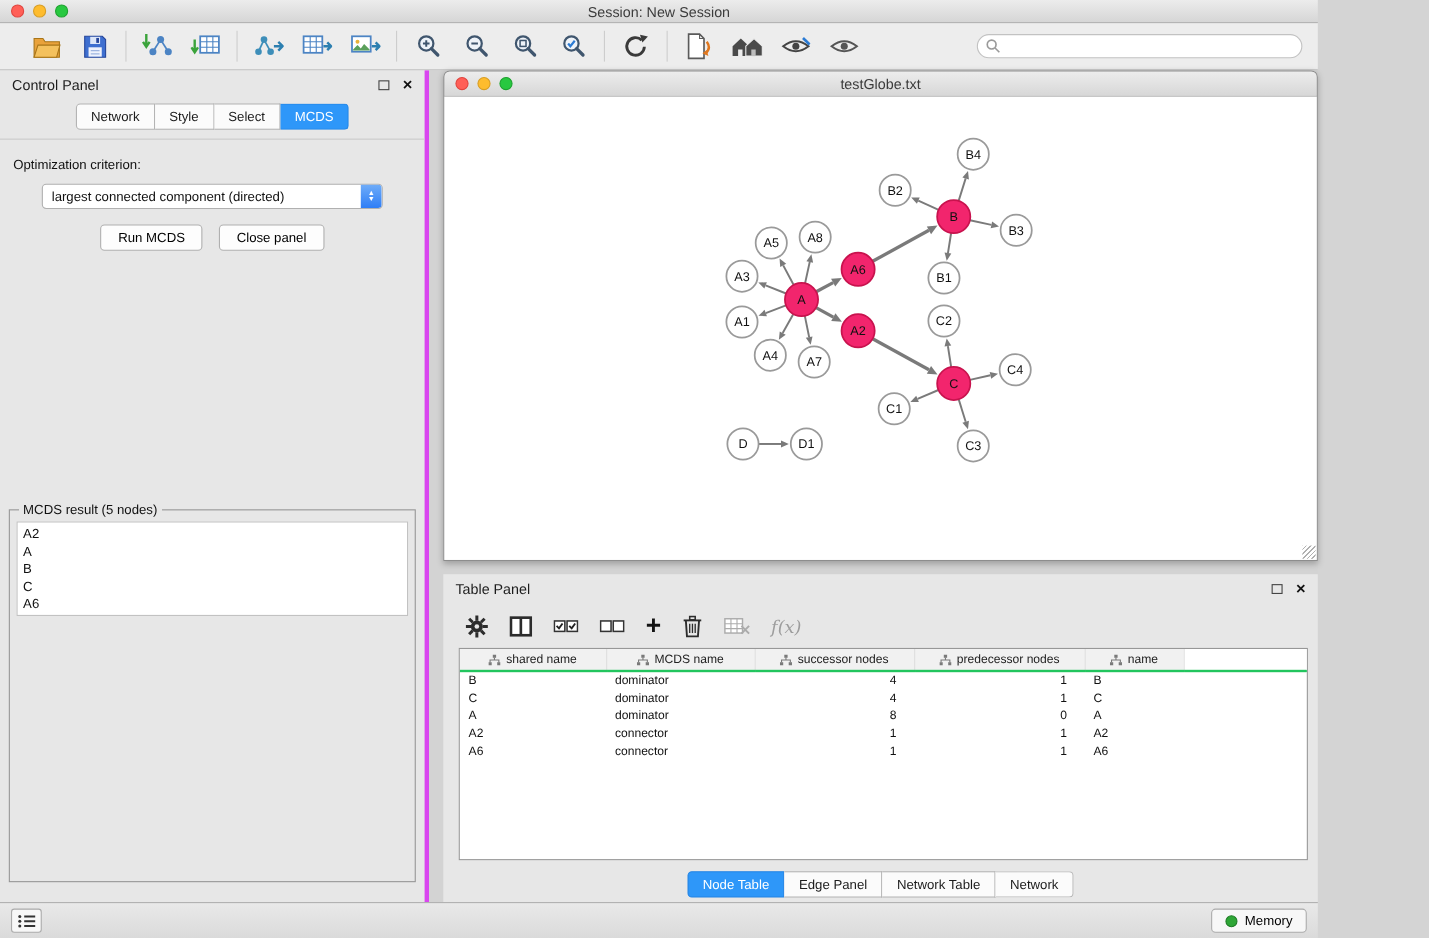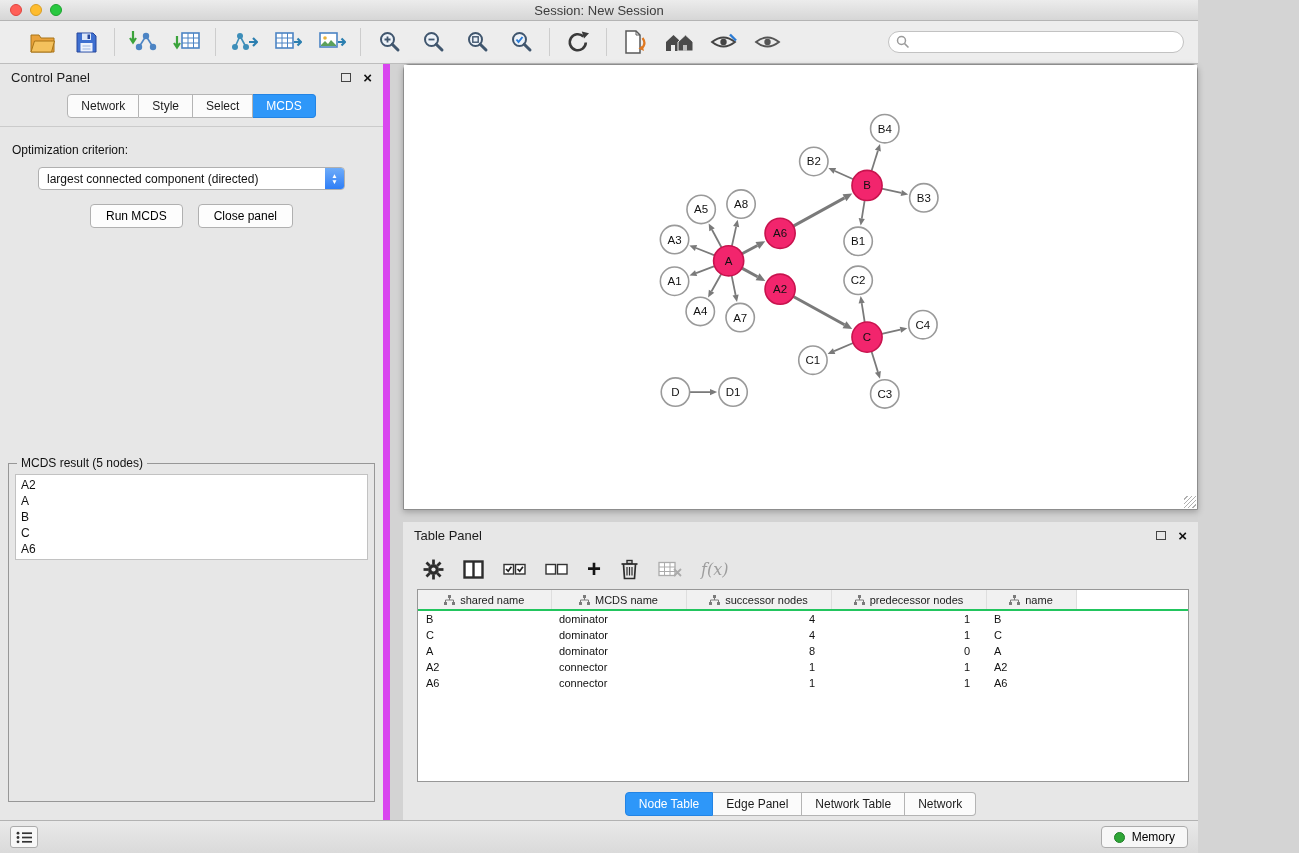--- a/index.html
+++ b/index.html
@@ -22,21 +22,21 @@
   .tb-divider { width:1px; height:28px; background:#cdcdcd; flex:0 0 1px; }
   .tool-btn { width:32px; height:32px; display:flex; align-items:center; justify-content:center; background:none; border:none; cursor:pointer; }
   .search-wrap { margin-left:auto; position:relative; }
   .search-input { width:296px; height:22px; border:1px solid #c2c2c2; border-radius:11px; background:#fff; padding:0 8px 0 24px; font-size:12px; font-family:"Liberation Sans",sans-serif; }
   .search-ico { position:absolute; left:8px; top:4px; }
 
   
   .main { flex:1; display:flex; min-height:0; }
 
   
-  .control-panel { width:390px; flex:0 0 390px; background:#e7e7e7; border-right:7px solid #d946ef; display:flex; flex-direction:column; }
+  .control-panel { width:390px; flex:0 0 390px; background:#e7e7e7; border-right:4px solid #d946ef; display:flex; flex-direction:column; }
   .panel-header { height:27px; flex:0 0 27px; display:flex; align-items:center; padding:0 11px; font-size:13px; color:#1c1c1c; }
   .panel-header .spacer { flex:1; }
   .float-box { width:10px; height:9px; border:1.5px solid #444; display:inline-block; margin-right:12px; cursor:pointer; }
   .close-x { font-weight:bold; color:#111; font-size:15px; line-height:1; cursor:pointer; }
   .cp-tabbar { display:flex; justify-content:center; padding:3px 0 8px; border-bottom:1px solid #cbcbcb; }
   .tab { font-size:12px; font-family:"Liberation Sans",sans-serif; padding:4px 13px; background:#fbfbfb; border:1px solid #b4b4b4; border-left:none; color:#1c1c1c; cursor:pointer; }
   .tab:first-child { border-left:1px solid #b4b4b4; border-radius:4px 0 0 4px; }
   .tab:last-child { border-radius:0 4px 4px 0;text-align:center; }
   .tab.active { background:#2e97f9; border-color:#2384e4; color:#fff; }
   .opt-label { text-align:left; margin:16px 12px 10px; font-size:12px; }
@@ -290,20 +290,28 @@
             <div class="mcds-item">B</div>
             <div class="mcds-item">C</div>
             <div class="mcds-item">A6</div>
           </div>
       </fieldset>
     </div>
 
     <div class="right">
 
       <div class="network-window">
+        <div class="net-titlebar">
+          <div class="traffic">
+            <span class="light red"></span>
+            <span class="light yellow"></span>
+            <span class="light green"></span>
+          </div>
+          <div class="net-title">testGlobe.txt</div>
+        </div>
         <div class="net-canvas">
           <svg id="net-svg" viewBox="0 0 894 421" preserveAspectRatio="xMidYMid meet">
               <line x1="357.9865863898173" y1="166.0071616325614" x2="347.25580905086764" y2="145.93022338549432" stroke="#7A7A7A" stroke-width="2"></line>
               <polygon points="343.4847908813699,138.87477003611144 350.34256989122264,144.28040293633904 344.16904821051264,147.5800438346496" fill="#7A7A7A"></polygon>
               <line x1="369.63284693969234" y1="164.39269970426355" x2="374.4438811510588" y2="142.3994004523028" stroke="#7A7A7A" stroke-width="2"></line>
               <polygon points="376.15345618150224,134.58420031313273 377.8630312119457,143.14733952812182 371.0247310901719,141.6514613764838" fill="#7A7A7A"></polygon>
               <line x1="350.1803788211445" y1="174.77588674930274" x2="329.194714744132" y2="166.51923203047818" stroke="#7A7A7A" stroke-width="2"></line>
               <polygon points="321.75018713055294,163.5902375595618 330.4761498251579,163.26225119953733 327.9132796631061,169.77621286141903" fill="#7A7A7A"></polygon>
               <line x1="350.09314613130556" y1="186.99766621278644" x2="329.32812944623856" y2="194.82709873338544" stroke="#7A7A7A" stroke-width="2"></line>
               <polygon points="321.84255115508824,197.64952989234376 328.0933158141943,191.55215823100716 330.56294307828284,198.10203923576373" fill="#7A7A7A"></polygon>

